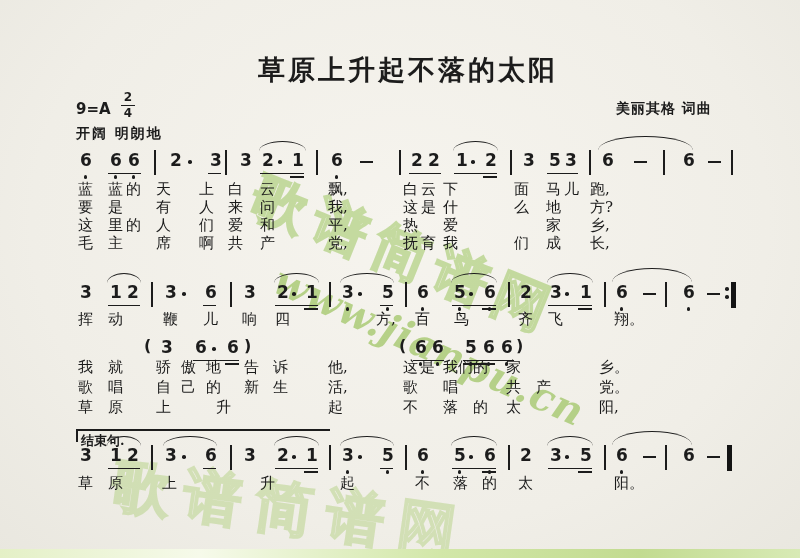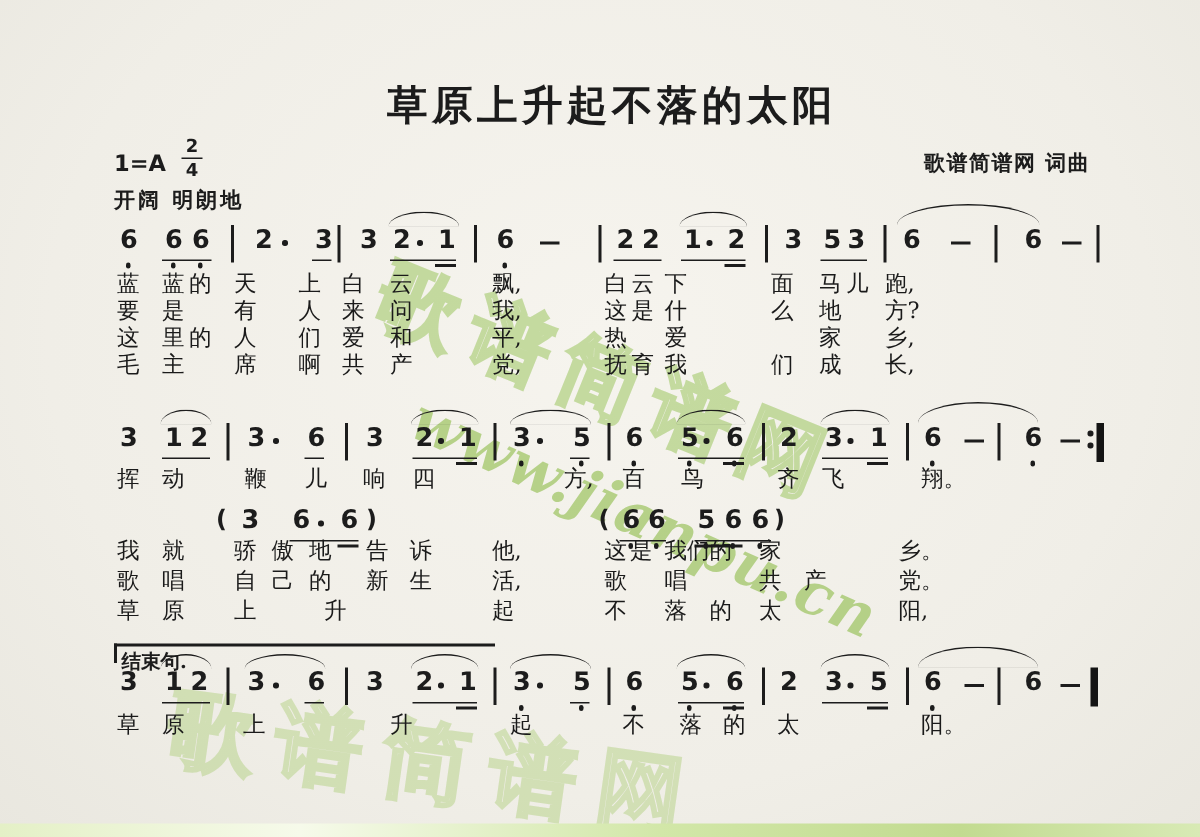--- a/index.html
+++ b/index.html
@@ -64,27 +64,27 @@
 <body>
 
 <div class="page">
 
   <div class="wm wm-cjk">歌谱简谱网</div>
   <div class="wm wm-url">www.jianpu.cn</div>
   <div class="wm wm-cjk2">歌谱简谱网</div>
   <div class="wm-strip"></div>
 
   <div class="title">草原上升起不落的太阳</div>
-  <div class="keysig">1=A</div>
+  <div class="keysig">9=A</div>
   <div class="frac">
     <span class="num">2</span>
     <span class="den">4</span>
   </div>
   <div class="tempo">开阔 明朗地</div>
-  <div class="credit">歌谱简谱网 词曲</div>
+  <div class="credit">美丽其格 词曲</div>
 
   <div class="endline"></div>
   <div class="endtick"></div>
   <div class="endlabel">结束句.</div>
 
   <div class="canvas">
       <div class="nt" style="left: 80px; top: 152px;">6</div>
       <div class="od" style="left: 83.5px; top: 175px;"></div>
       <div class="nt" style="left: 110px; top: 152px;">6</div>
       <div class="od" style="left: 113.5px; top: 175px;"></div>

